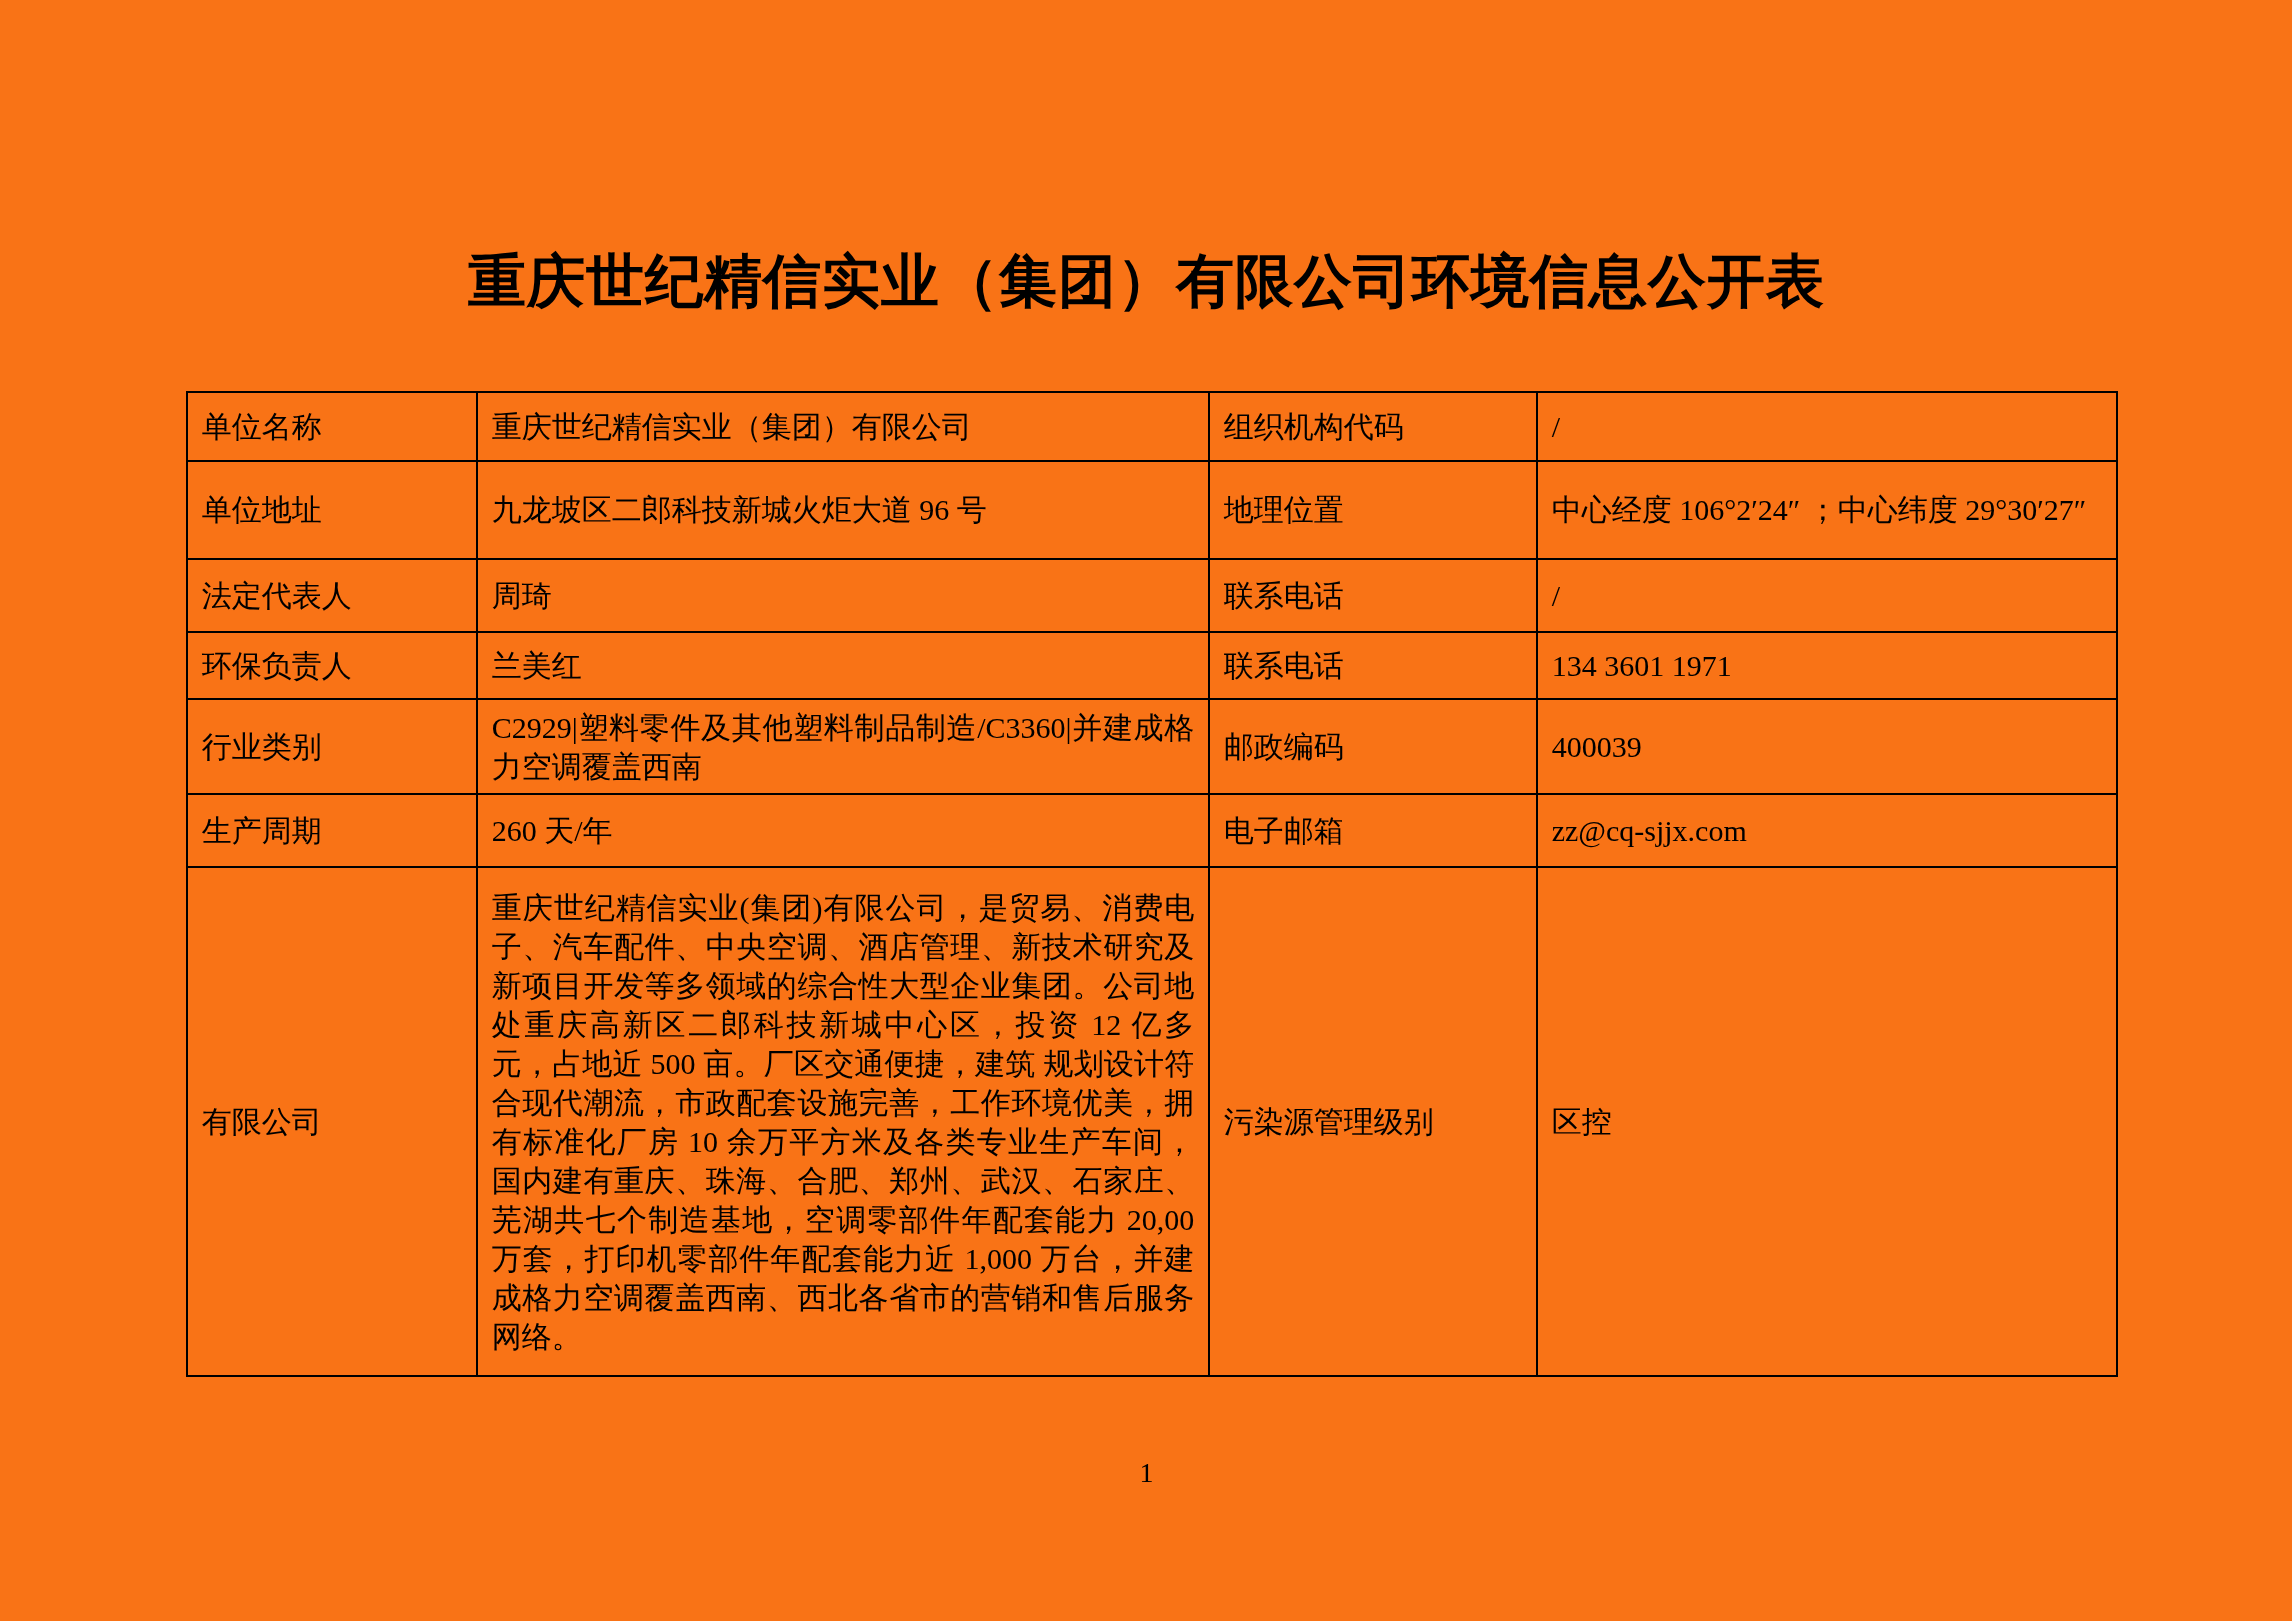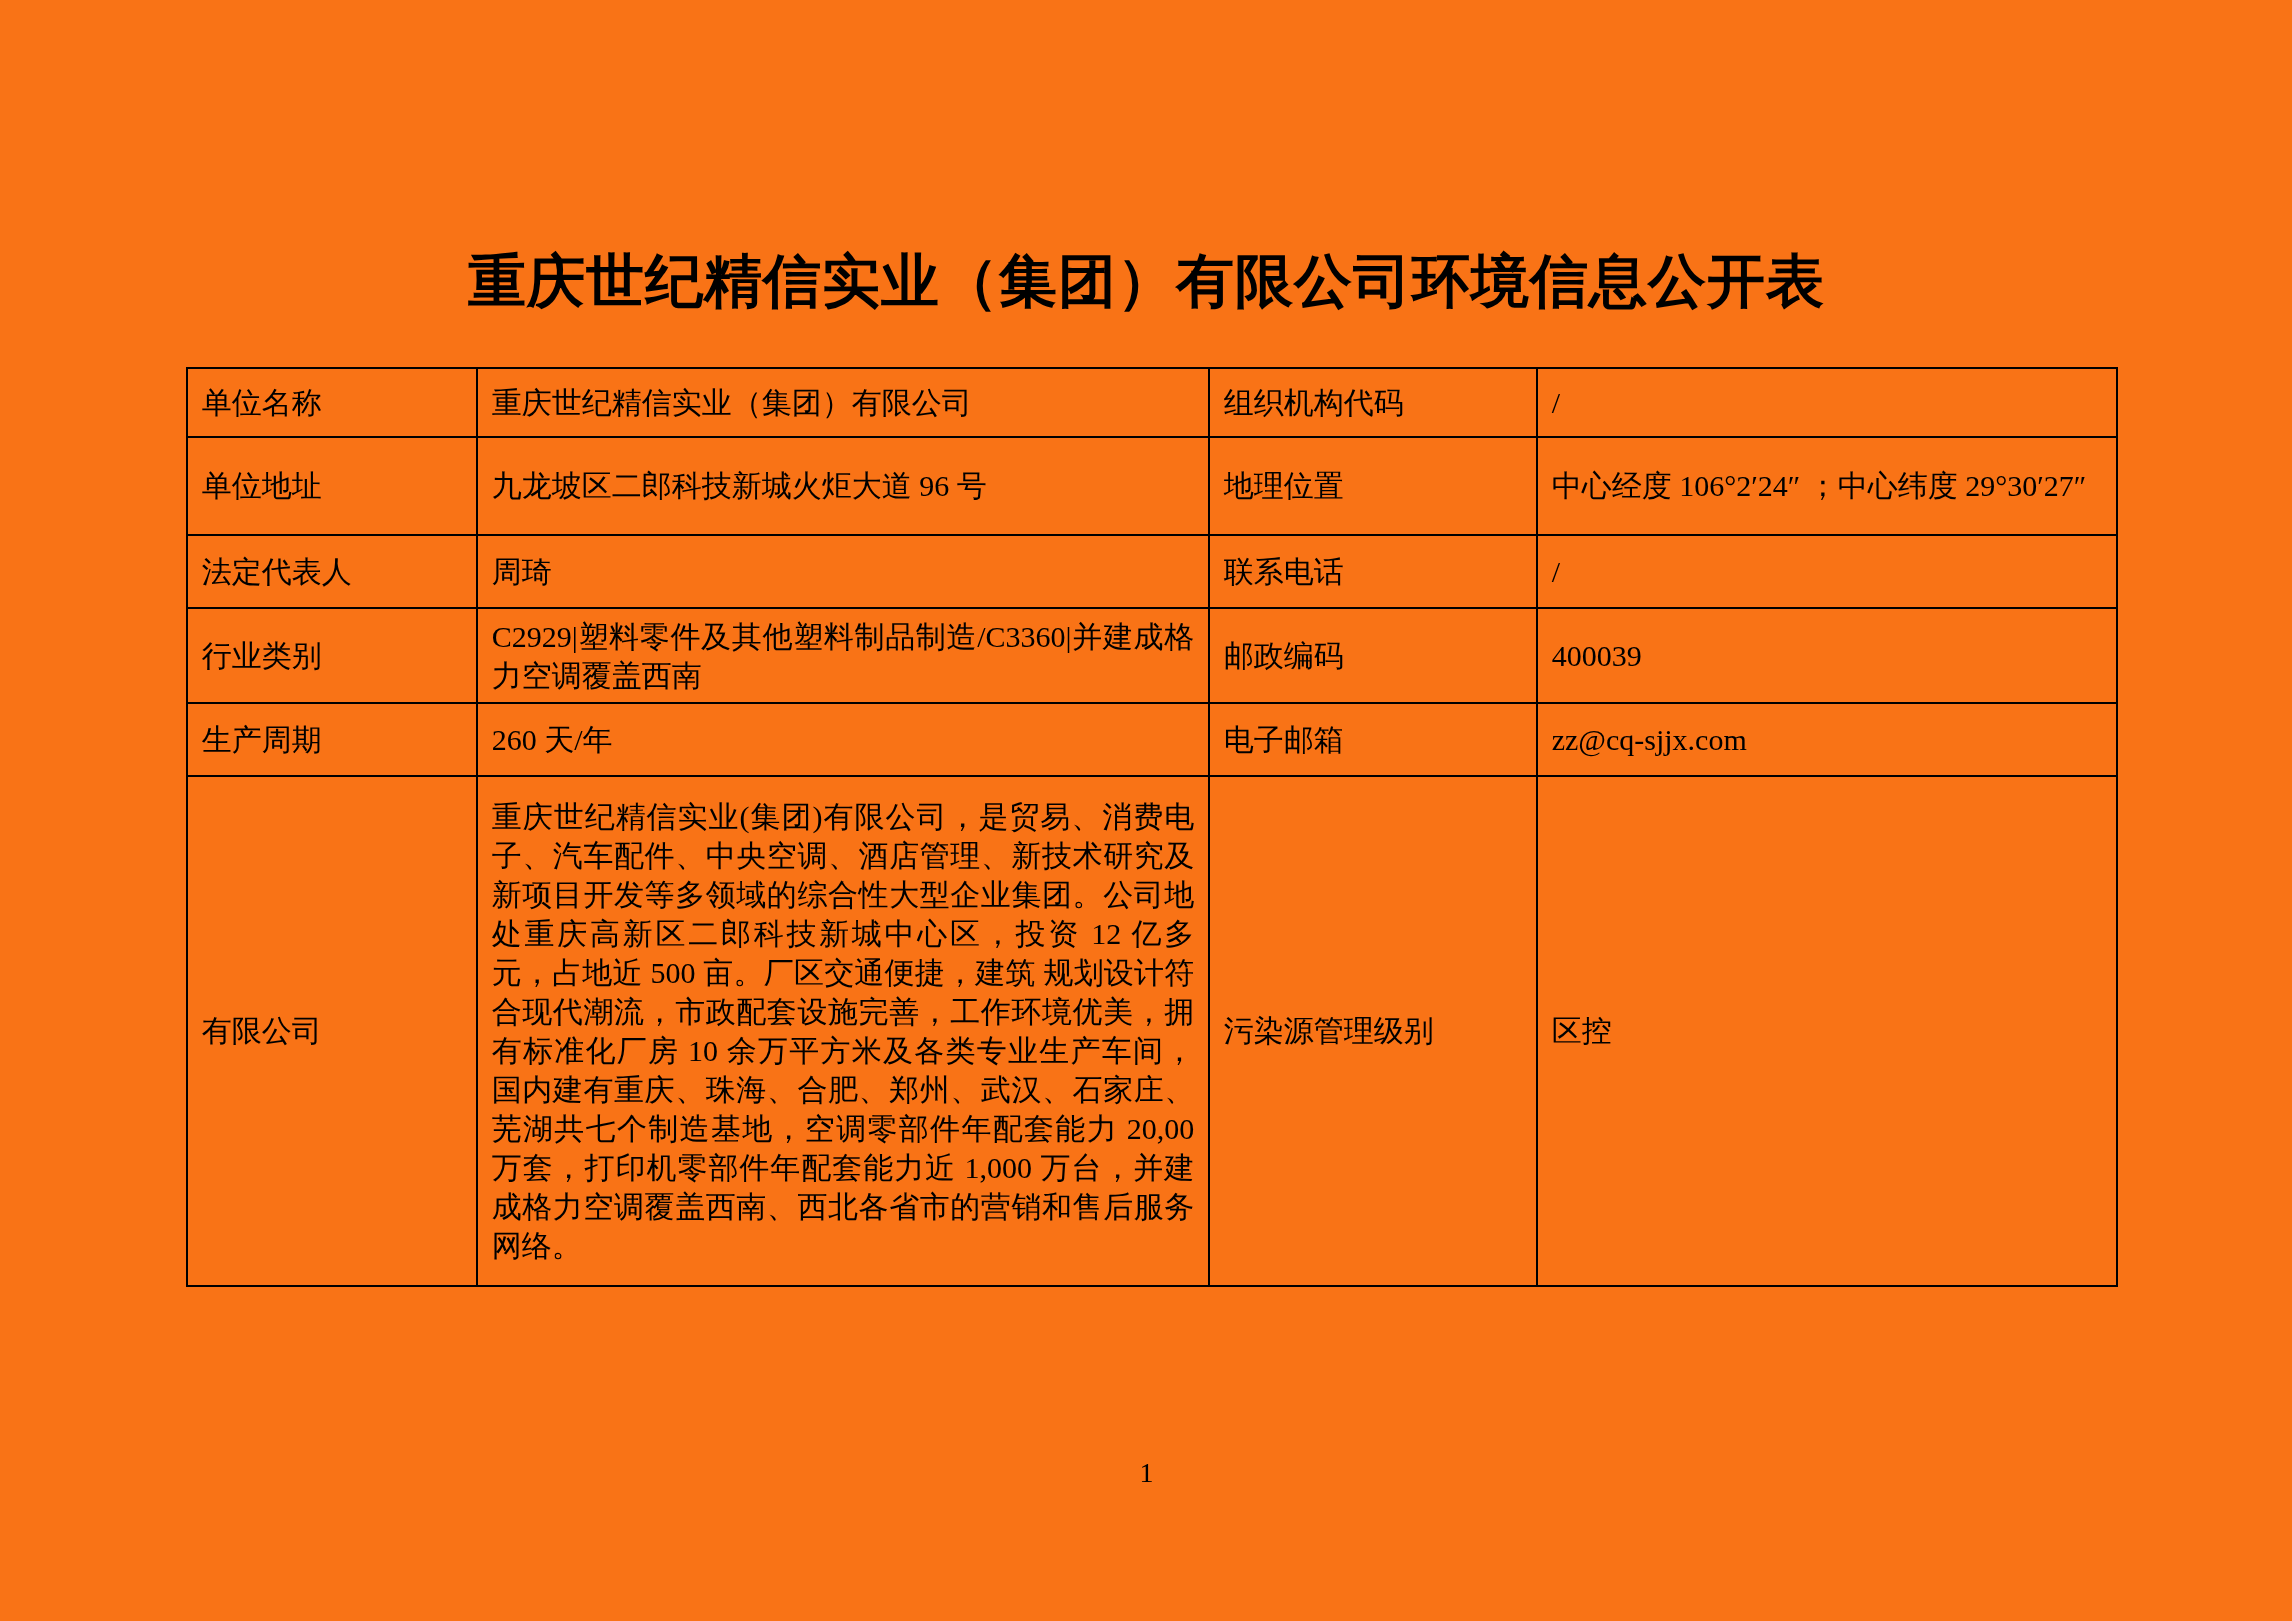--- a/index.html
+++ b/index.html
@@ -30,21 +30,21 @@
   .doc-subtitle {
     position: absolute;
     top: 327px;
     left: 0;
     width: 2293px;
     text-align: center;
     font-size: 30px;
   }
   table.info-table {
     position: absolute;
-    top: 367px;
+    top: 391px;
     left: 186px;
     width: 1931px;
     border-collapse: collapse;
     table-layout: fixed;
     padding-left: 11px;
   }
   table.info-table td {
     border: 2.9px solid #000000;
     font-size: 30px;
     line-height: 39px;
@@ -111,20 +111,26 @@
         <td>九龙坡区二郎科技新城火炬大道 96 号</td>
         <td>地理位置</td>
         <td class="wrap-justify">中心经度 106°2′24″ ；中心纬度 29°30′27″</td>
       </tr>
       <tr class="r2">
         <td>法定代表人</td>
         <td>周琦</td>
         <td>联系电话</td>
         <td>/</td>
       </tr>
+      <tr class="r3">
+        <td>环保负责人</td>
+        <td>兰美红</td>
+        <td>联系电话</td>
+        <td>134 3601 1971</td>
+      </tr>
       <tr class="r4">
         <td>行业类别</td>
         <td class="wrap-justify">C2929|塑料零件及其他塑料制品制造/C3360|并建成格力空调覆盖西南</td>
         <td>邮政编码</td>
         <td>400039</td>
       </tr>
       <tr class="r5">
         <td>生产周期</td>
         <td>260 天/年</td>
         <td>电子邮箱</td>

